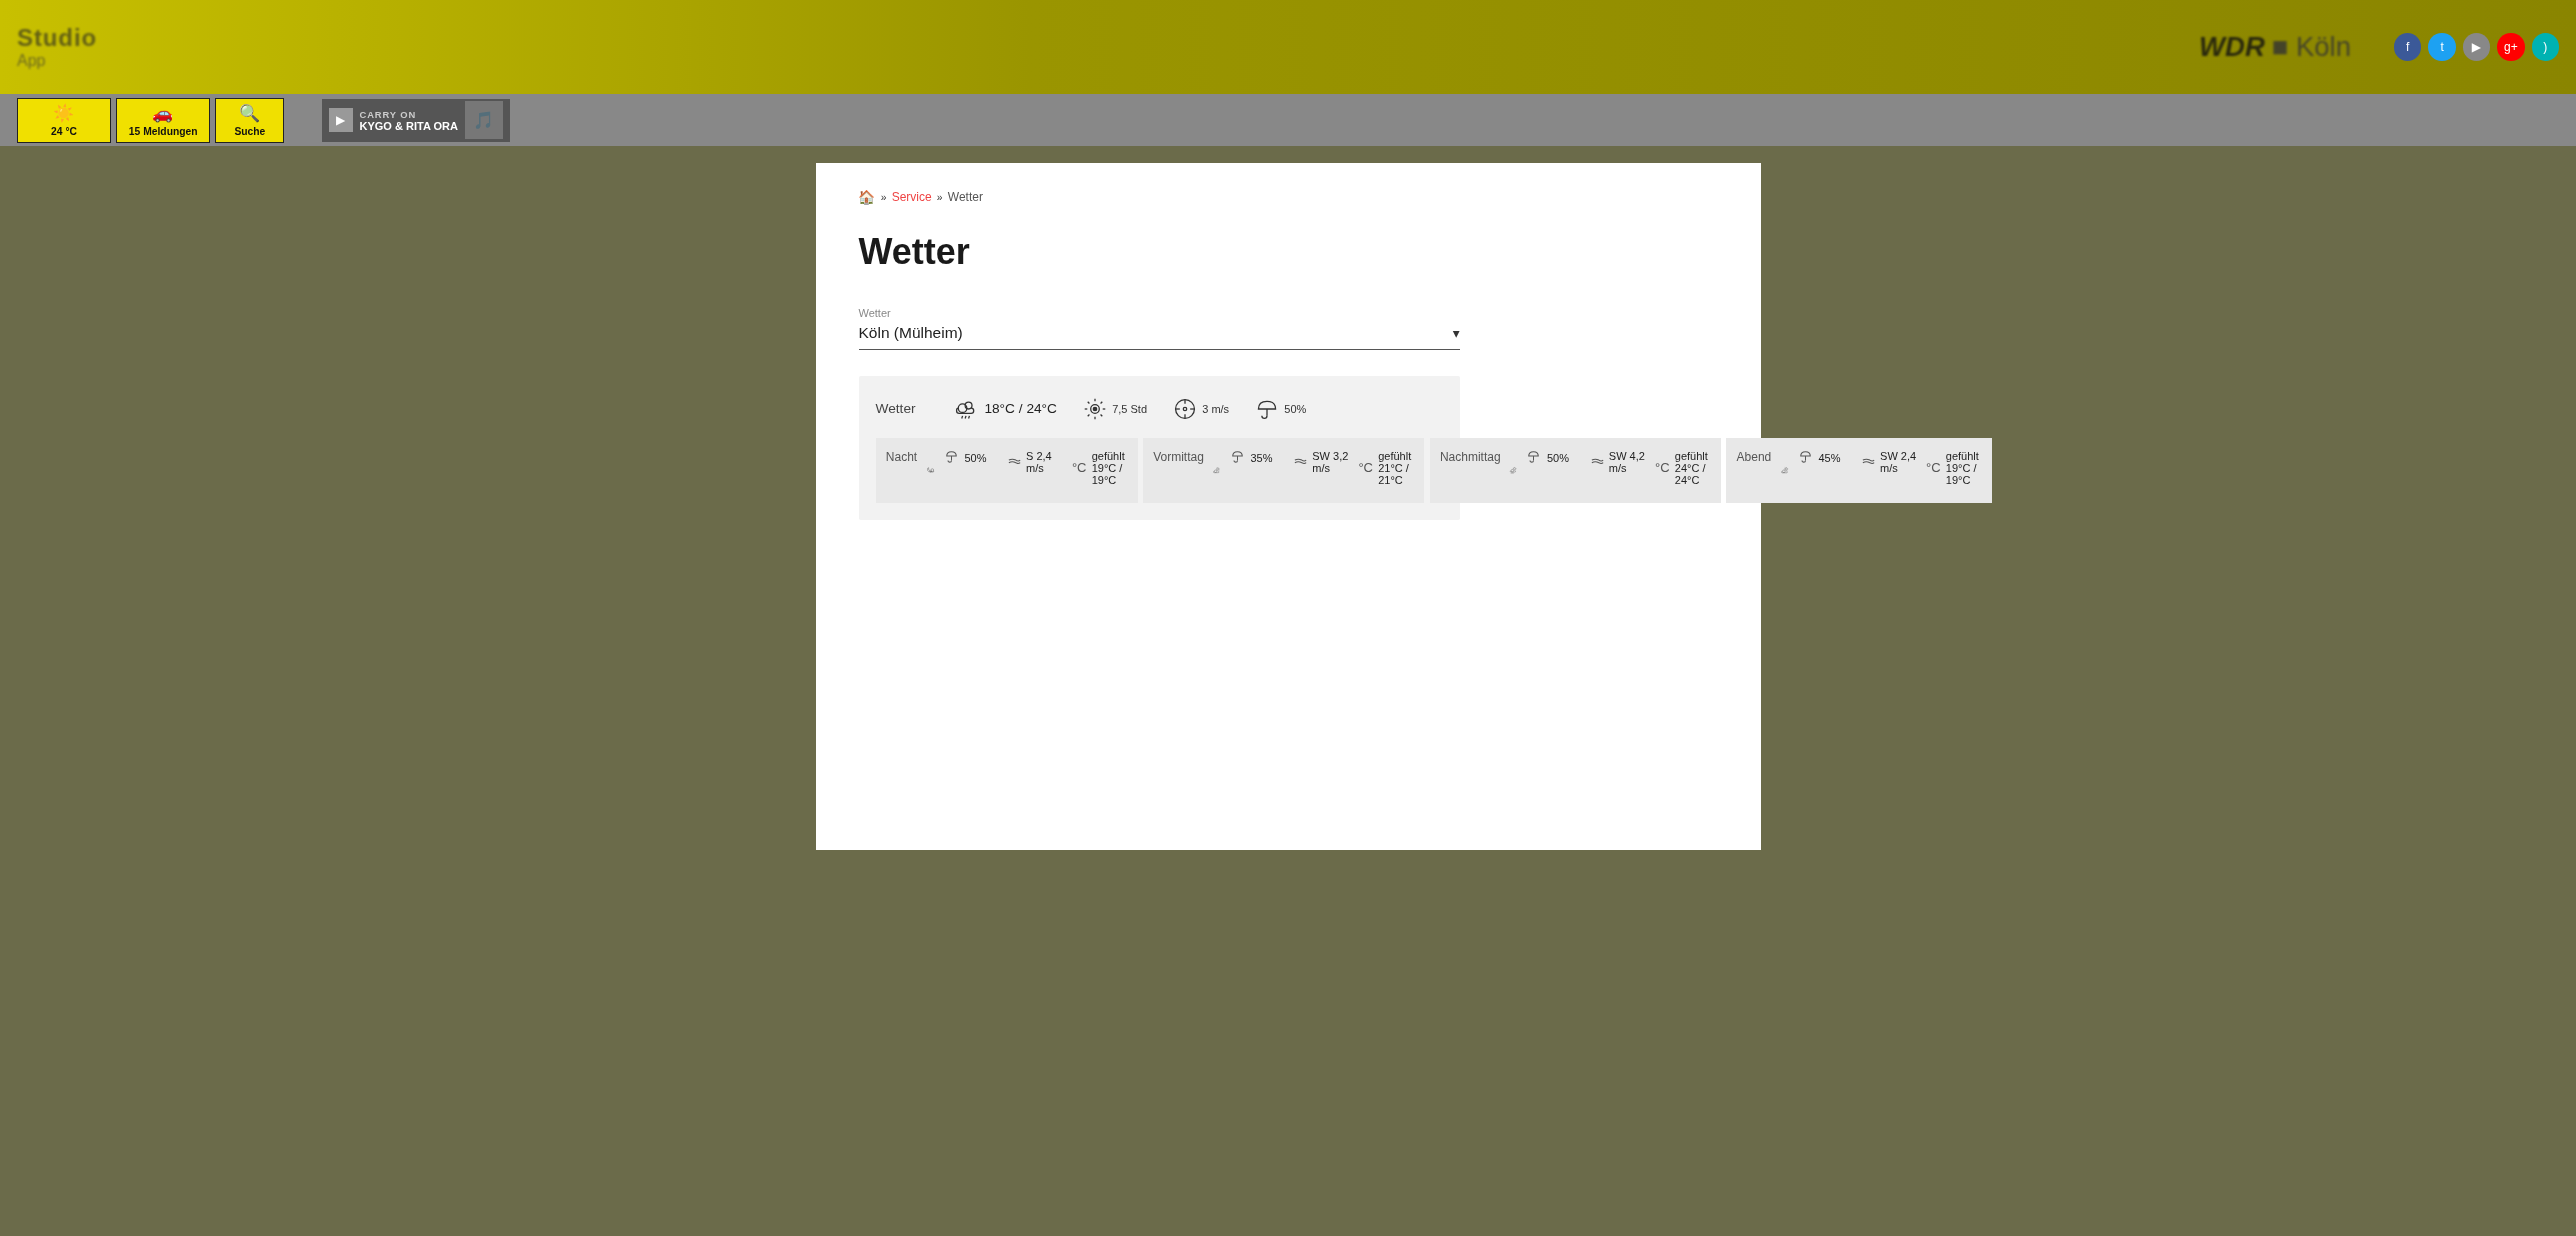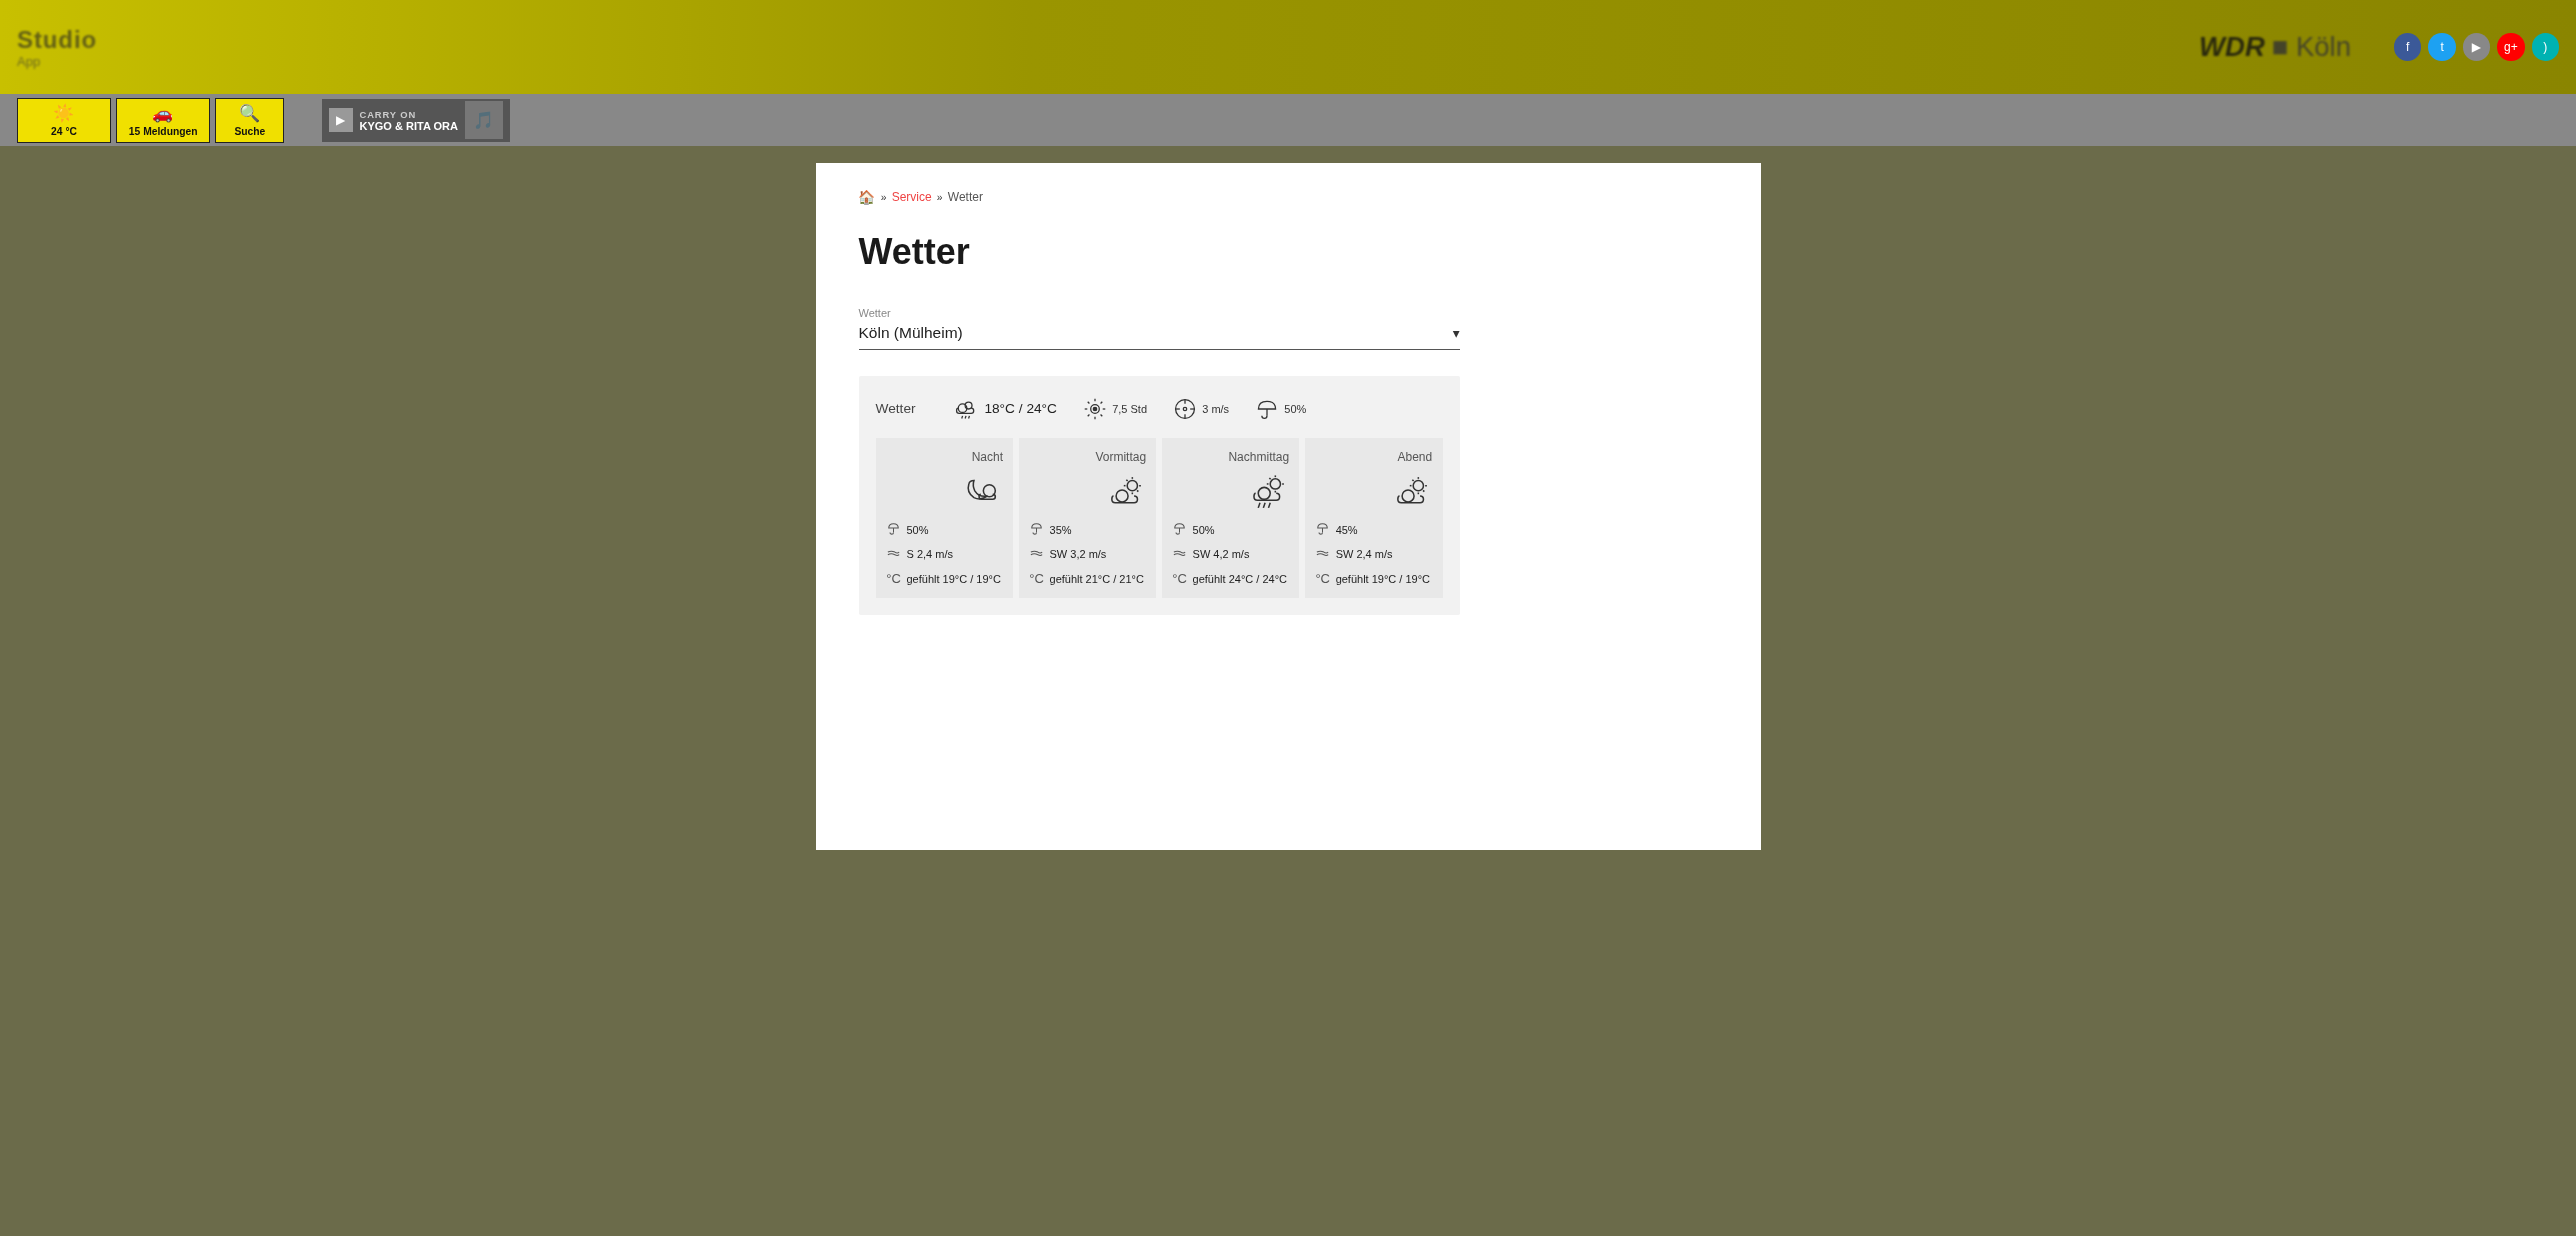--- a/index.html
+++ b/index.html
@@ -41,21 +41,21 @@
       opacity: 0.6;
     }
     .logo-main {
       font-size: 24px;
       font-weight: bold;
       color: #222;
       letter-spacing: 0.9px;
       filter: blur(0.9px);
     }
     .logo-sub {
-      font-size: 13px;
+      font-size: 16px;
       color: #333;
       filter: blur(0.9px);
     }
     .top-bar-right {
       margin-left: auto;
       display: flex;
       align-items: center;
       gap: 26px;
     }
     .brand-logo {
@@ -291,22 +291,22 @@
     
     .periods-grid {
       display: grid;
       grid-template-columns: repeat(4, 1fr);
       gap: 5.2px;
     }
     .period-card {
       background: #e8e8e8;
       padding: 12px 10.3px;
       display: flex;
-      flex-direction: column;
-      align-items: flex-end;
+      flex-direction: row;
+      align-items: flex-start;
       gap: 8.6px;
     }
     .period-name {
       font-size: 12px;
       color: #555;
       font-weight: 400;
       text-align: center;
     }
     .period-detail-row {
       display: flex;

